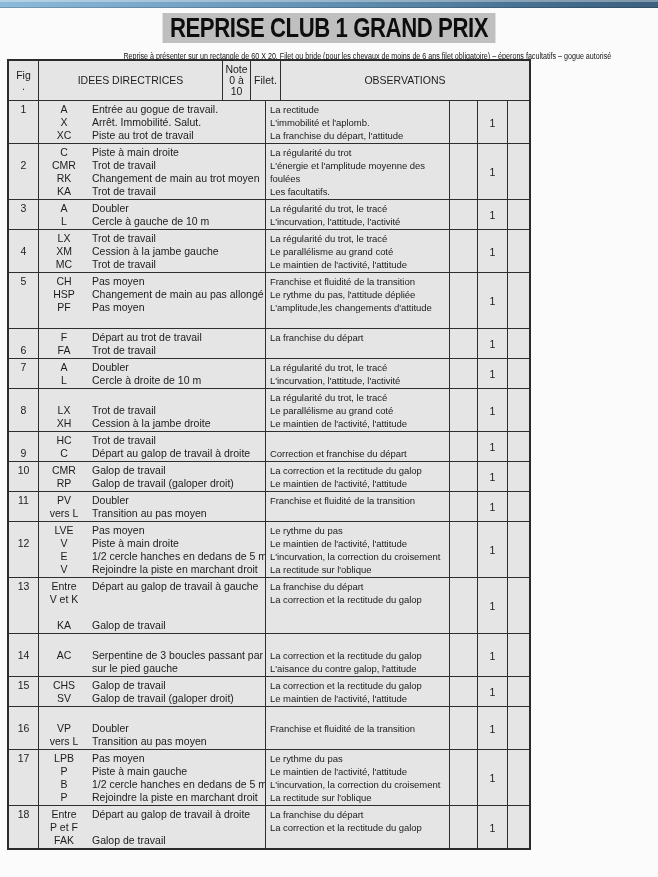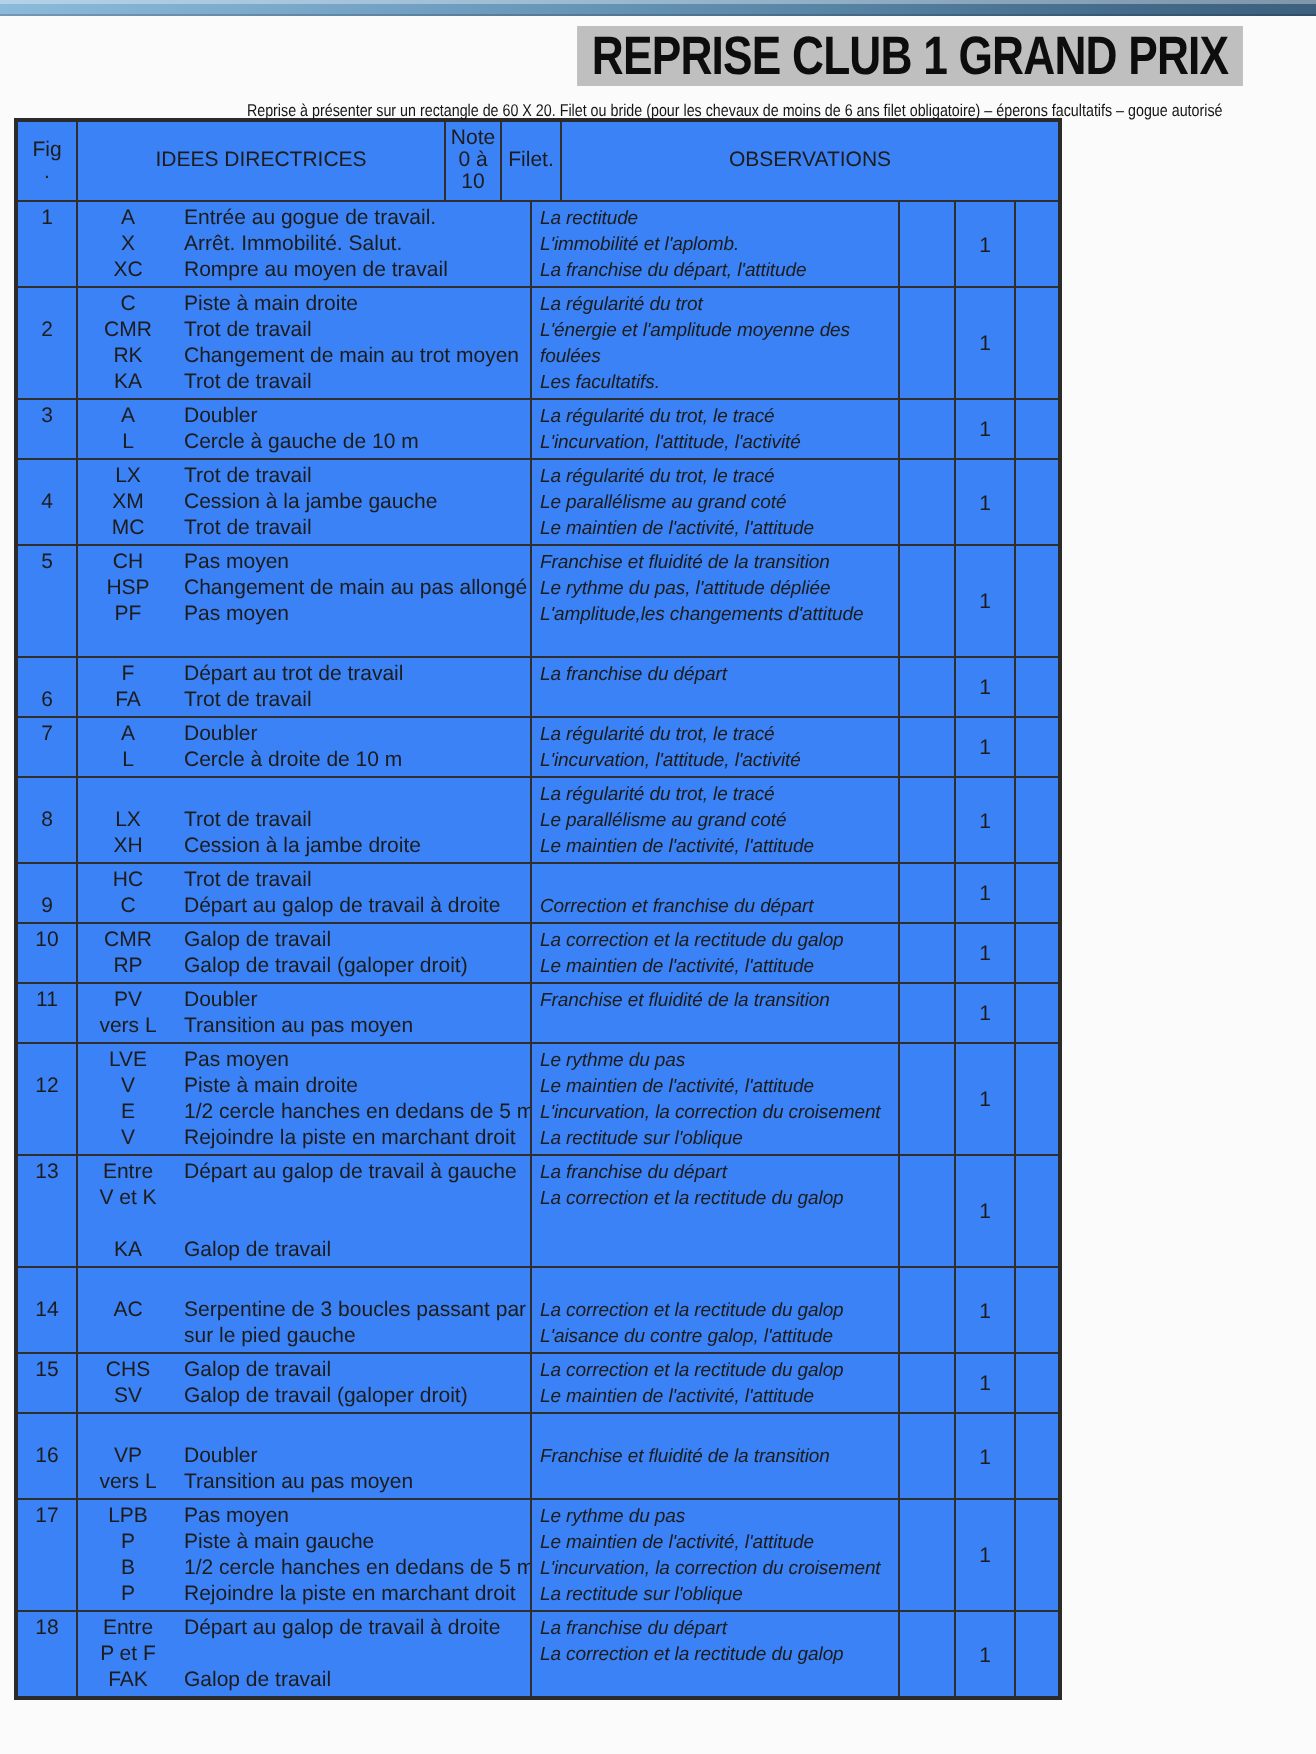--- a/index.html
+++ b/index.html
@@ -7,55 +7,55 @@
     width:658px; height:877px; overflow:hidden;
     background:#fbfbfb;
     font-family:"Liberation Sans","DejaVu Sans",sans-serif;
     color:#1c1c1c;
   }
   .topbar {
     height:8px; width:658px;
     background:linear-gradient(90deg,#8cbada 0%,#74a3c5 28%,#5a87a8 60%,#446b8b 85%,#3c607e 100%);
     box-shadow: inset 0 2px 0 rgba(255,255,255,0.35), inset 0 -1px 0 rgba(0,0,0,0.18);
   }
-  .title-wrap { text-align:right; margin-top:5px; height:31px; }
+  .title-wrap { text-align:center; margin-top:5px; height:31px; }
   .title {
     display:inline-block; font-size:27px; font-weight:bold; line-height:30px;
     background:#bfbfbf; padding:0 9px; white-space:nowrap;
     transform:scaleX(0.82); letter-spacing:-0.5px; color:#0d0d0d;
   }
   .subtitle-wrap { text-align:right; height:12px; margin-top:1px; }
   .subtitle {
     display:inline-block; font-size:8.5px; line-height:11px; white-space:nowrap;
     transform:scaleX(0.84); color:#151515;
   }
   .grid {
     width:524px; margin:2px 0 0 7px; box-sizing:border-box;
-    border:2px solid #2b2b2b; background:#3b82f6;
+    border:2px solid #2b2b2b; background:#e5e5e5;
   }
   .row { display:flex; border-bottom:1px solid #2e2e2e; }
   #tbody .row:last-child { border-bottom:none; }
   .cell { box-sizing:border-box; border-right:1px solid #2e2e2e; overflow:hidden; }
   .fig   { width:30px;  flex:none; }
   .mouv  { width:227px; flex:none; }
   .idees { width:184px; flex:none; }
   .note  { width:28px;  flex:none; }
   .coef  { width:30px;  flex:none; }
   .obs   { flex:1; border-right:none; }
   .header { height:39px; font-size:10.5px; }
   .hcell {
     display:flex; align-items:center; justify-content:center;
     text-align:center; white-space:pre-line; line-height:11px; font-weight:normal;
   }
   .drow .cell { padding:2px 0 1px; }
   .line { height:13px; line-height:13px; font-size:10.5px; white-space:nowrap; }
   .mline { display:flex; }
   .mark { width:50px; flex:none; text-align:center; }
   .mtext { margin-left:3px; }
-  .iline { padding-left:4px; font-style:italic; font-size:9.5px; letter-spacing:-0.05px; }
+  .iline { padding-left:4px; font-size:9.5px; letter-spacing:-0.05px; }
   .figline { text-align:center; }
   .coefcell { display:flex; align-items:center; justify-content:center; font-size:10.5px; padding:0; }
 </style>
 </head>
 <body>
 
 <div class="page">
   <div class="topbar"></div>
 
   <div class="title-wrap">
@@ -88,21 +88,21 @@
             <div class="line mline">
               <span class="mark">A</span>
               <span class="mtext">Entrée au gogue de travail.</span>
             </div>
             <div class="line mline">
               <span class="mark">X</span>
               <span class="mtext">Arrêt. Immobilité. Salut.</span>
             </div>
             <div class="line mline">
               <span class="mark">XC</span>
-              <span class="mtext">Rompre au moyen de travail</span>
+              <span class="mtext">Piste au trot de travail</span>
             </div>
           </div>
           <div class="cell idees">
             <div class="line iline">La rectitude</div>
             <div class="line iline">L'immobilité et l'aplomb.</div>
             <div class="line iline">La franchise du départ, l'attitude</div>
           </div>
           <div class="cell note"></div>
           <div class="cell coef coefcell">1</div>
           <div class="cell obs"></div>

